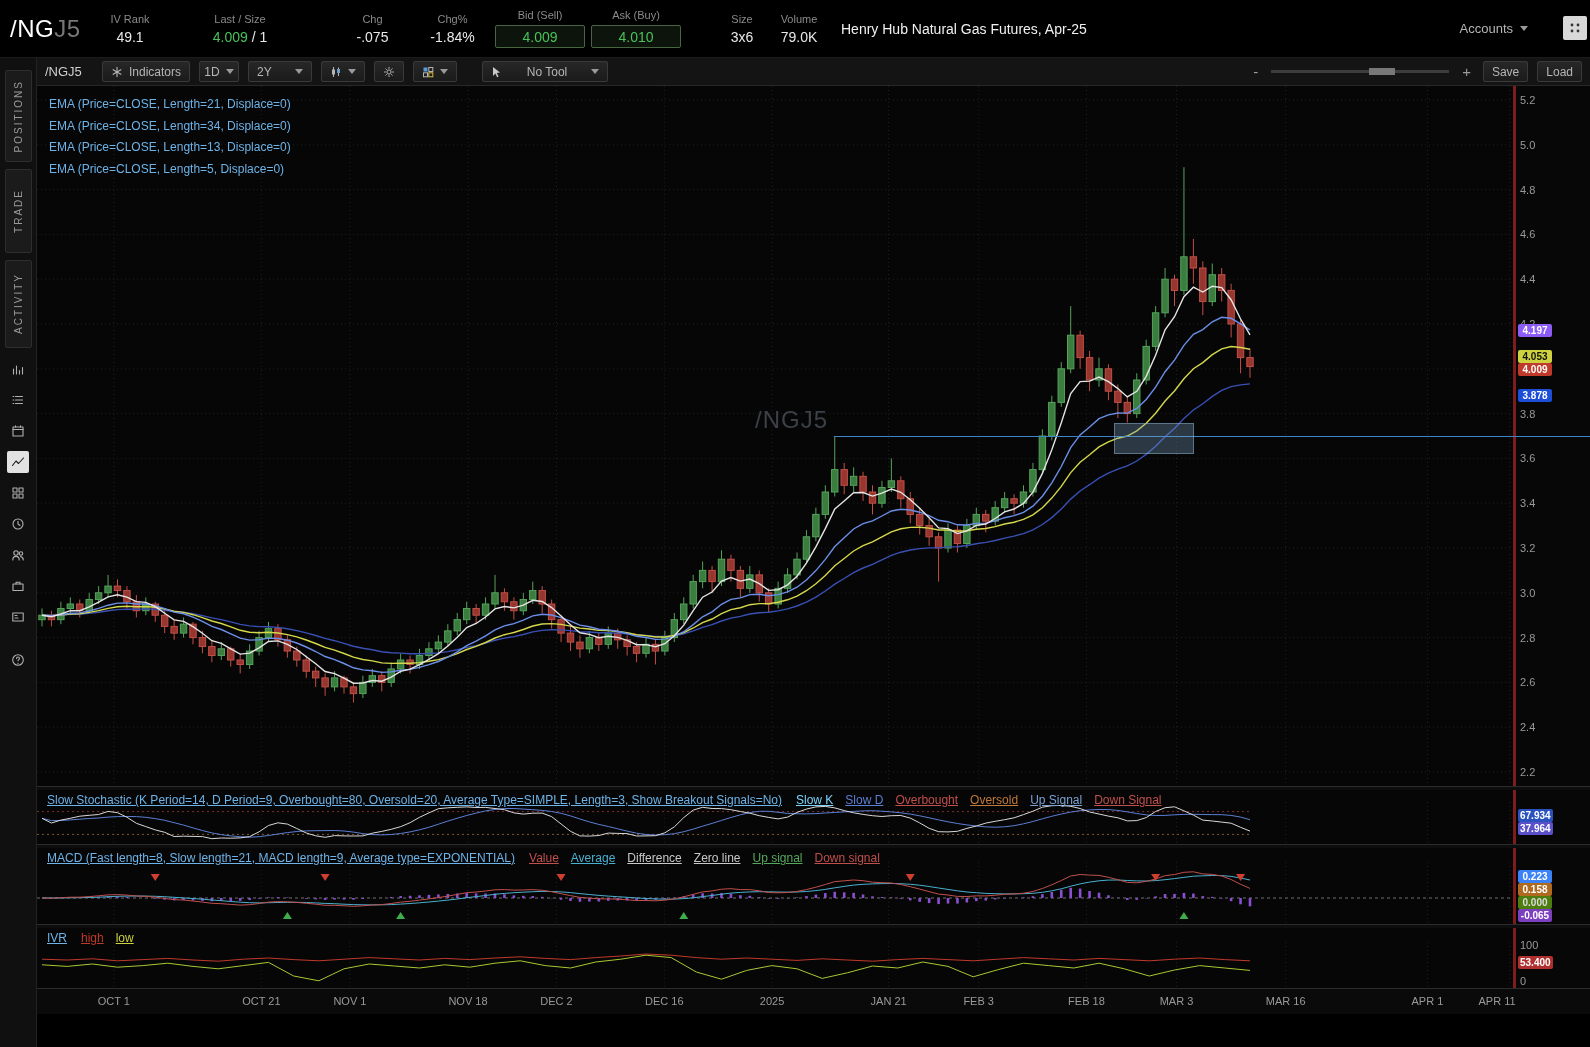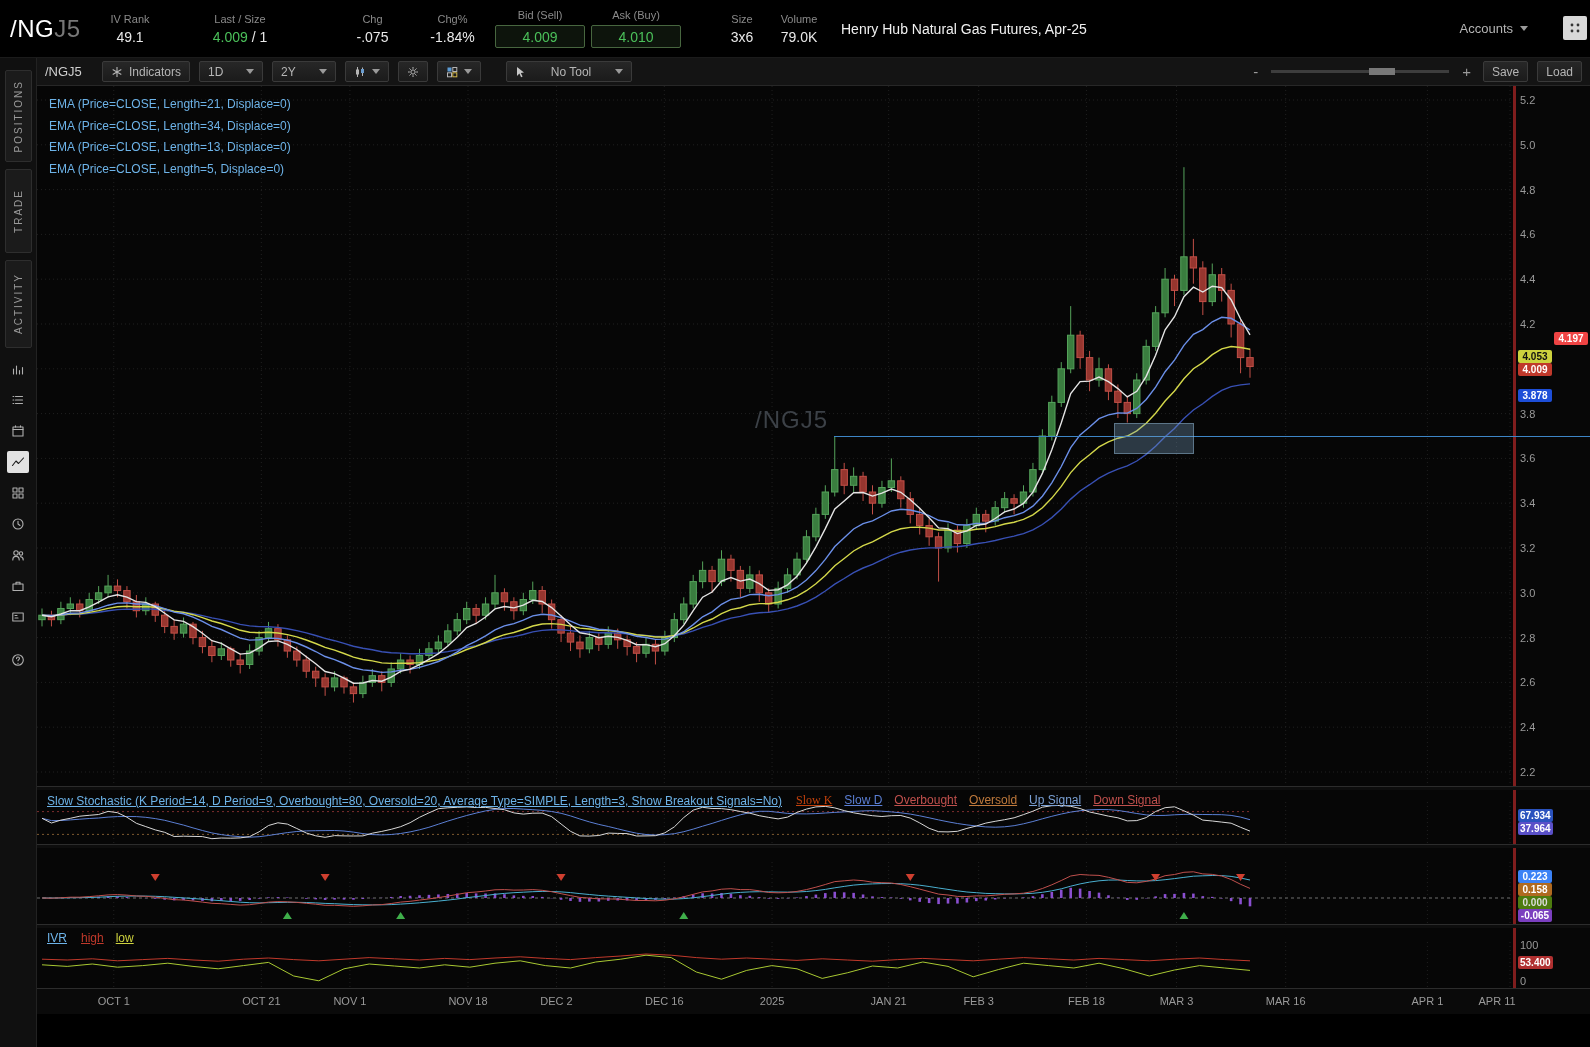--- a/index.html
+++ b/index.html
@@ -207,21 +207,21 @@
   </nav>
 
   <div id="toolbar">
     <span class="tsym">/NGJ5</span>
     <button class="tbtn">
       <svg width="12" height="12" viewBox="0 0 12 12">
           <path d="M6 1v10M1.7 3.5l8.6 5M10.3 3.5l-8.6 5" stroke="#b5b5b5" stroke-width="1.1"></path>
         </svg>
       <span>Indicators</span>
     </button>
-    <button class="tbtn" style="width:64px;justify-content:space-between">
+    <button class="tbtn" style="width:40px;justify-content:center">
       <span>1D</span>
       <span class="caret"></span>
     </button>
     <button class="tbtn" style="width:64px;justify-content:space-between">
       <span>2Y</span>
       <span class="caret"></span>
     </button>
     <button class="tbtn">
       <svg width="12" height="12" viewBox="0 0 12 12">
           <line x1="3.5" y1="1" x2="3.5" y2="11" stroke="#b5b5b5"></line>
@@ -576,21 +576,21 @@
         <div class="ptick" style="top: 276.8px;">4.0</div>
         <div class="ptick" style="top: 321.6px;">3.8</div>
         <div class="ptick" style="top: 366.4px;">3.6</div>
         <div class="ptick" style="top: 411.2px;">3.4</div>
         <div class="ptick" style="top: 456px;">3.2</div>
         <div class="ptick" style="top: 500.8px;">3.0</div>
         <div class="ptick" style="top: 545.6px;">2.8</div>
         <div class="ptick" style="top: 590.4px;">2.6</div>
         <div class="ptick" style="top: 635.2px;">2.4</div>
         <div class="ptick" style="top: 680px;">2.2</div>
-        <div class="bubble" style="top: 246px; background: #ef4444; color: rgb(255, 255, 255); margin-left: 36px;">4.197</div>
+        <div class="bubble" style="top: 238px; background: #8b5cf6; color: rgb(255, 255, 255);">4.197</div>
         <div class="bubble" style="top: 263.928px; background: rgb(205, 210, 62); color: rgb(17, 17, 17);">4.053</div>
         <div class="bubble" style="top: 276.928px; background: rgb(192, 57, 43); color: rgb(255, 255, 255);">4.009</div>
         <div class="bubble" style="top: 303.128px; background: #1d4ed8; color: rgb(255, 255, 255);">3.878</div>
       </div>
   </div>
   <div id="hline" style="top: 436px; left: 834.04px; width: 755.96px; background: rgb(61, 133, 198);"></div>
   <div id="hlbox" style="left: 1114.48px; width: 79.704px; top: 422.56px; height: 31.36px;"></div>
 
   <div class="pdiv" style="top:786px"></div>
 
@@ -611,21 +611,21 @@
         <line x1="1390.3919999999998" x2="1390.3919999999998" y1="12" y2="54" class="grid"></line>
         <line x1="1473.048" x2="1473.048" y1="12" y2="54" class="grid"></line>
         <line x1="0" x2="1213" y1="21.6" y2="21.6" stroke="#7e2f2f" stroke-dasharray="2,3"></line>
         <line x1="0" x2="1213" y1="44.4" y2="44.4" stroke="#7e5a2f" stroke-dasharray="2,3"></line>
         <path d="M5.0 28.3L14.4 30.6L23.9 30.5L33.3 29.9L42.8 29.2L52.2 28.5L61.6 28.0L71.1 27.1L80.5 26.6L89.9 26.5L99.4 26.6L108.8 27.3L118.3 28.6L127.7 30.3L137.1 32.7L146.6 35.1L156.0 37.9L165.4 40.5L174.9 42.9L184.3 44.6L193.8 45.9L203.2 46.7L212.6 47.2L222.1 46.7L231.5 45.5L240.9 44.0L250.4 42.6L259.8 41.5L269.3 40.9L278.7 40.7L288.1 40.6L297.6 40.5L307.0 41.0L316.4 42.1L325.9 43.6L335.3 44.6L344.8 44.9L354.2 44.5L363.6 43.5L373.1 41.9L382.5 39.8L391.9 37.3L401.4 34.2L410.8 31.1L420.3 28.2L429.7 25.5L439.1 23.1L448.6 20.9L458.0 19.4L467.4 18.5L476.9 18.5L486.3 19.1L495.8 19.7L505.2 20.4L514.6 21.5L524.1 23.3L533.5 25.9L542.9 29.0L552.4 31.9L561.8 34.4L571.3 36.5L580.7 38.8L590.1 41.1L599.6 43.2L609.0 44.5L618.4 45.0L627.9 44.7L637.3 43.7L646.8 41.7L656.2 39.1L665.6 36.2L675.1 33.4L684.5 30.4L693.9 27.5L703.4 24.8L712.8 22.6L722.3 21.3L731.7 21.3L741.1 22.3L750.6 23.4L760.0 23.8L769.4 23.9L778.9 23.6L788.3 23.0L797.8 22.4L807.2 21.9L816.6 21.4L826.1 20.9L835.5 20.7L844.9 21.2L854.4 21.9L863.8 22.8L873.3 24.1L882.7 25.8L892.1 27.8L901.6 29.9L911.0 31.8L920.4 33.5L929.9 34.9L939.3 36.0L948.8 36.9L958.2 37.2L967.6 36.8L977.1 35.7L986.5 33.8L995.9 31.5L1005.4 28.8L1014.8 26.3L1024.3 24.0L1033.7 22.1L1043.1 20.7L1052.6 19.9L1062.0 19.5L1071.4 19.6L1080.9 20.4L1090.3 21.9L1099.8 23.5L1109.2 24.9L1118.6 25.5L1128.1 25.4L1137.5 24.8L1146.9 24.4L1156.4 24.3L1165.8 24.5L1175.3 24.6L1184.7 24.7L1194.1 25.4L1203.6 27.1L1213.0 29.7" fill="none" stroke="#5b7fd4" stroke-width="1"></path>
         <path d="M5.0 28.3L14.4 33.0L23.9 30.1L33.3 28.3L42.8 26.2L52.2 25.3L61.6 24.5L71.1 21.4L80.5 22.7L89.9 27.2L99.4 33.3L108.8 36.6L118.3 39.9L127.7 42.3L137.1 46.5L146.6 46.2L156.0 46.4L165.4 46.6L174.9 48.7L184.3 48.0L193.8 48.2L203.2 47.9L212.6 46.6L222.1 41.8L231.5 35.5L240.9 32.8L250.4 34.1L259.8 38.5L269.3 43.0L278.7 45.8L288.1 47.3L297.6 45.6L307.0 45.9L316.4 46.0L325.9 45.9L335.3 43.2L344.8 41.4L354.2 39.3L363.6 36.7L373.1 32.7L382.5 27.3L391.9 22.9L401.4 18.7L410.8 17.8L420.3 17.3L429.7 16.9L439.1 17.5L448.6 17.4L458.0 18.5L467.4 19.7L476.9 22.9L486.3 24.1L495.8 23.2L505.2 23.1L514.6 26.6L524.1 34.0L533.5 41.3L542.9 45.9L552.4 46.1L561.8 45.5L571.3 43.1L580.7 43.4L590.1 43.6L599.6 46.0L609.0 45.9L618.4 45.7L627.9 42.8L637.3 36.9L646.8 27.5L656.2 20.1L665.6 17.3L675.1 18.5L684.5 18.6L693.9 19.7L703.4 21.5L712.8 23.2L722.3 25.7L731.7 27.4L741.1 28.9L750.6 27.1L760.0 22.4L769.4 19.1L778.9 16.9L788.3 16.4L797.8 17.9L807.2 20.6L816.6 22.8L826.1 24.4L835.5 25.7L844.9 26.5L854.4 25.7L863.8 25.5L873.3 28.1L882.7 32.9L892.1 38.3L901.6 41.7L911.0 41.9L920.4 41.3L929.9 38.4L939.3 36.0L948.8 33.1L958.2 31.3L967.6 29.7L977.1 27.8L986.5 24.6L995.9 21.2L1005.4 17.2L1014.8 15.7L1024.3 15.4L1033.7 16.3L1043.1 18.5L1052.6 22.0L1062.0 24.0L1071.4 26.1L1080.9 27.8L1090.3 30.9L1099.8 30.6L1109.2 27.6L1118.6 21.5L1128.1 17.7L1137.5 16.8L1146.9 20.8L1156.4 25.1L1165.8 30.1L1175.3 31.0L1184.7 32.1L1194.1 33.2L1203.6 37.3L1213.0 41.1" fill="none" stroke="#d8d8d8" stroke-width="1"></path>
       </svg>
     <div class="study-row">
       <span class="study-title">Slow Stochastic (K Period=14, D Period=9, Overbought=80, Oversold=20, Average Type=SIMPLE, Length=3, Show Breakout Signals=No)</span>
       <span id="stoch-legend" class="legwrap">
-          <span class="leg" style="color: #c2410c; font-family: Liberation Serif, serif;">Slow K</span>
+          <span class="leg" style="color: #7dd3fc;">Slow K</span>
           <span class="leg" style="color: rgb(91, 127, 212);">Slow D</span>
           <span class="leg" style="color: rgb(192, 80, 77);">Overbought</span>
           <span class="leg" style="color: rgb(192, 122, 60);">Oversold</span>
           <span class="leg" style="color: rgb(122, 160, 212);">Up Signal</span>
           <span class="leg" style="color: rgb(192, 80, 77);">Down Signal</span>
         </span>
     </div>
     <div class="axis" id="stoch-axis">
         <div class="bubble" style="top: 19.1851px; background: rgb(42, 82, 190); color: rgb(255, 255, 255);">67.934</div>
         <div class="bubble" style="top: 32.1851px; background: rgb(90, 80, 200); color: rgb(255, 255, 255);">37.964</div>
@@ -786,20 +786,31 @@
         <path d="M283.625 26L292.625 26L288.125 33Z" fill="#cf3f2f"></path>
         <path d="M519.5625 26L528.5625 26L524.0625 33Z" fill="#cf3f2f"></path>
         <path d="M868.75 26L877.75 26L873.25 33Z" fill="#cf3f2f"></path>
         <path d="M1114.125 26L1123.125 26L1118.625 33Z" fill="#cf3f2f"></path>
         <path d="M1199.0625 26L1208.0625 26L1203.5625 33Z" fill="#cf3f2f"></path>
         <path d="M245.875 71L254.875 71L250.375 64Z" fill="#3fae4a"></path>
         <path d="M359.125 71L368.125 71L363.625 64Z" fill="#3fae4a"></path>
         <path d="M642.25 71L651.25 71L646.75 64Z" fill="#3fae4a"></path>
         <path d="M1142.4375 71L1151.4375 71L1146.9375 64Z" fill="#3fae4a"></path>
       </svg>
+    <div class="study-row">
+      <span class="study-title">MACD (Fast length=8, Slow length=21, MACD length=9, Average type=EXPONENTIAL)</span>
+      <span id="macd-legend" class="legwrap">
+          <span class="leg" style="color: rgb(192, 80, 77);">Value</span>
+          <span class="leg" style="color: rgb(74, 176, 208);">Average</span>
+          <span class="leg" style="color: rgb(200, 200, 200);">Difference</span>
+          <span class="leg" style="color: rgb(200, 200, 200);">Zero line</span>
+          <span class="leg" style="color: rgb(87, 168, 92);">Up signal</span>
+          <span class="leg" style="color: rgb(192, 80, 77);">Down signal</span>
+        </span>
+    </div>
     <div class="axis" id="macd-axis">
         <div class="bubble" style="top: 21.815px; background: #3b82f6; color: rgb(255, 255, 255);">0.223</div>
         <div class="bubble" style="top: 34.815px; background: rgb(176, 106, 32); color: rgb(255, 255, 255);">0.158</div>
         <div class="bubble" style="top: 47.815px; background: #4d7c0f; color: rgb(221, 221, 221);">0.000</div>
         <div class="bubble" style="top: 60.815px; background: rgb(123, 63, 191); color: rgb(255, 255, 255);">-0.065</div>
       </div>
   </div>
 
   <div class="pdiv" style="top:924px"></div>
 

